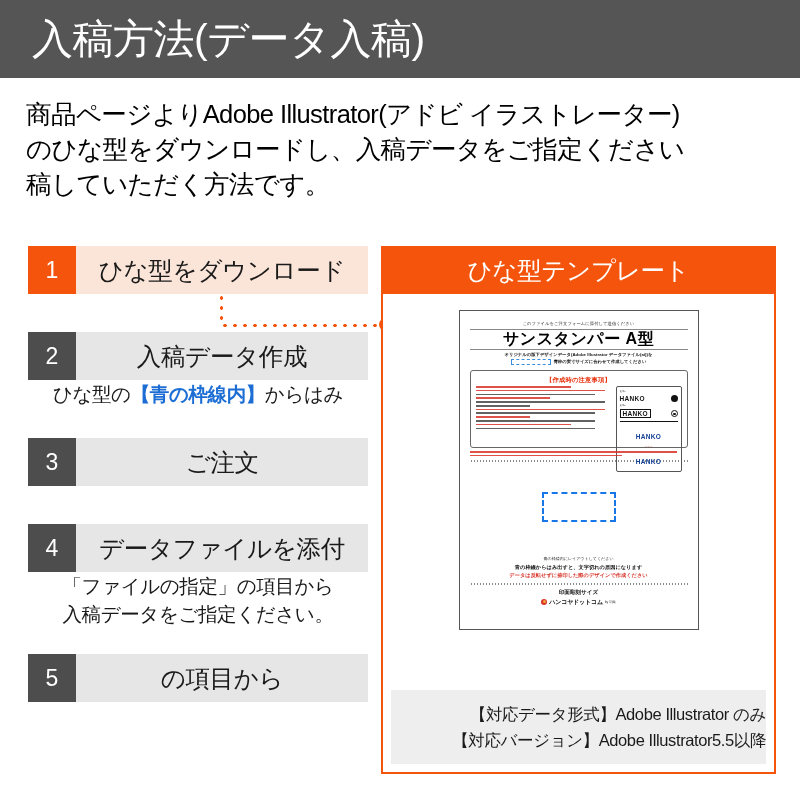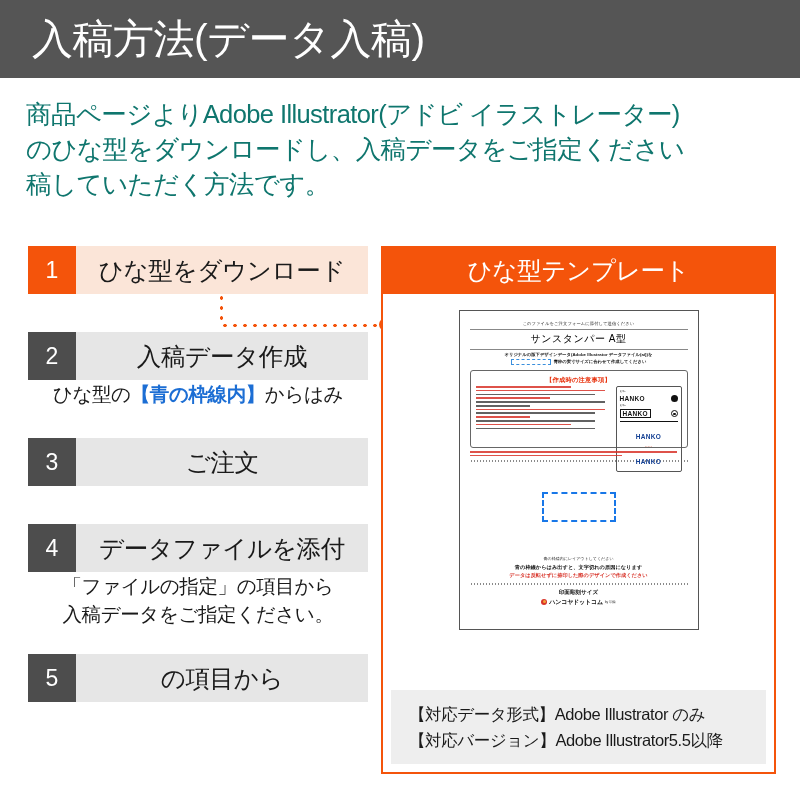--- a/index.html
+++ b/index.html
@@ -35,21 +35,21 @@
     white-space: nowrap;
   }
 
   
   .intro {
     position: absolute;
     left: 26px; top: 97px;
     width: 752px;
     font-size: 25.5px;
     line-height: 35px;
-    color: #0f766e;
+    color: #000000;
     letter-spacing: -0.6px;
   }
   .intro div { white-space: nowrap; }
 
   
   .steps {
     position: absolute;
     left: 28px; top: 246px;
     width: 340px;
   }
@@ -156,20 +156,21 @@
   .panel-footer {
     position: absolute;
     left: 8px; right: 8px; bottom: 8px;
     height: 74px;
     background: #eeeeee;
     display: flex;
     flex-direction: column;
     justify-content: center;
     padding-left: 18px;
     box-sizing: border-box;
+    text-align: right;
   }
   .panel-footer div {
     font-size: 16.5px;
     line-height: 26px;
     color: #1a1a1a;
     letter-spacing: -0.4px;
     white-space: nowrap;
   }
 
   
@@ -188,22 +189,22 @@
     text-align: center;
     color: #222222;
     letter-spacing: 0.1px;
     line-height: 7px;
   }
   .rule {
     border-top: 1px solid #888888;
     margin: 1.5px 0;
   }
   .sheet-title {
-    font-size: 10px;
-    font-weight: 400;
+    font-size: 16px;
+    font-weight: 700;
     text-align: center;
     color: #000000;
     letter-spacing: 0.5px;
     line-height: 16px;
   }
   .sheet-sub {
     font-size: 4.3px;
     font-weight: 700;
     text-align: center;
     color: #111111;

